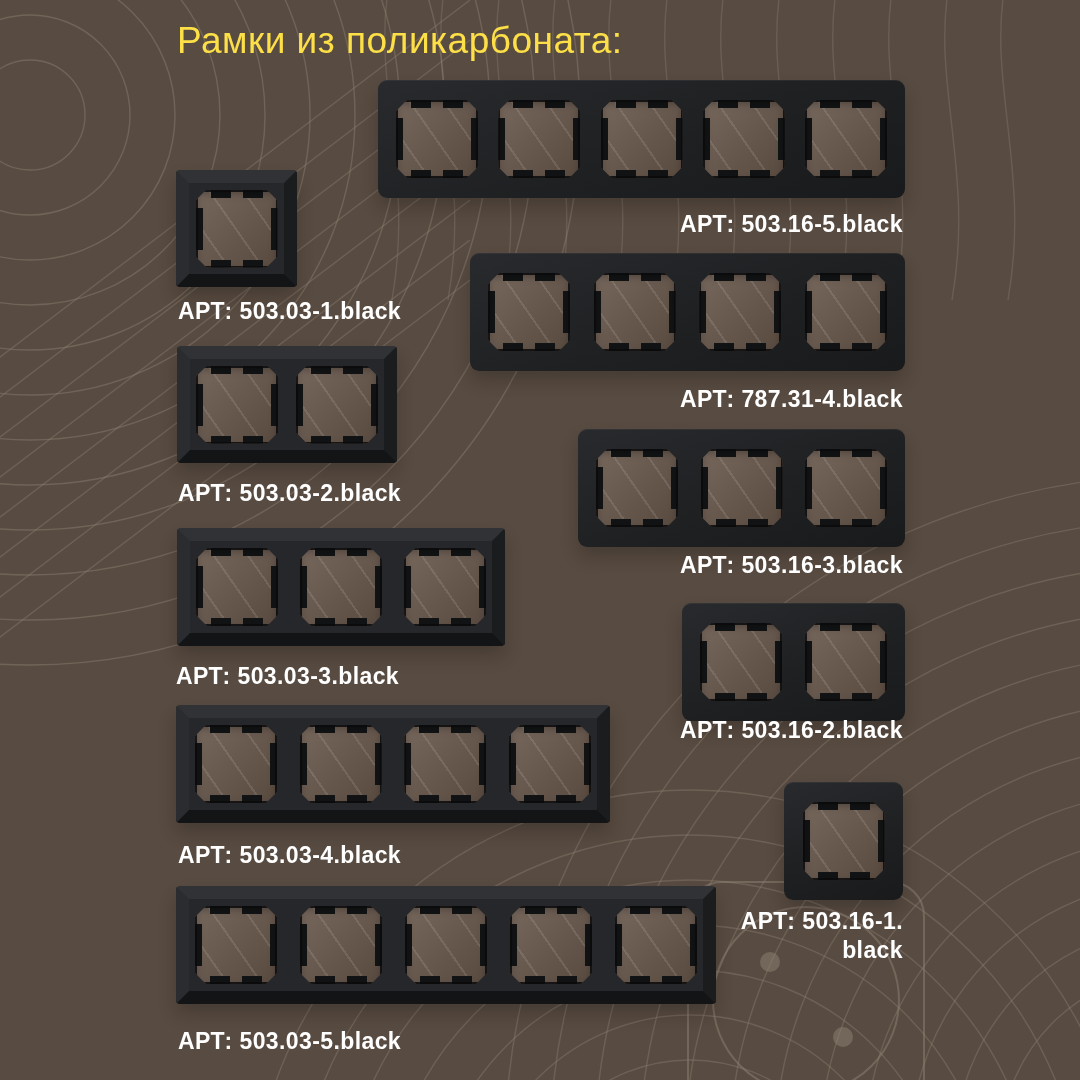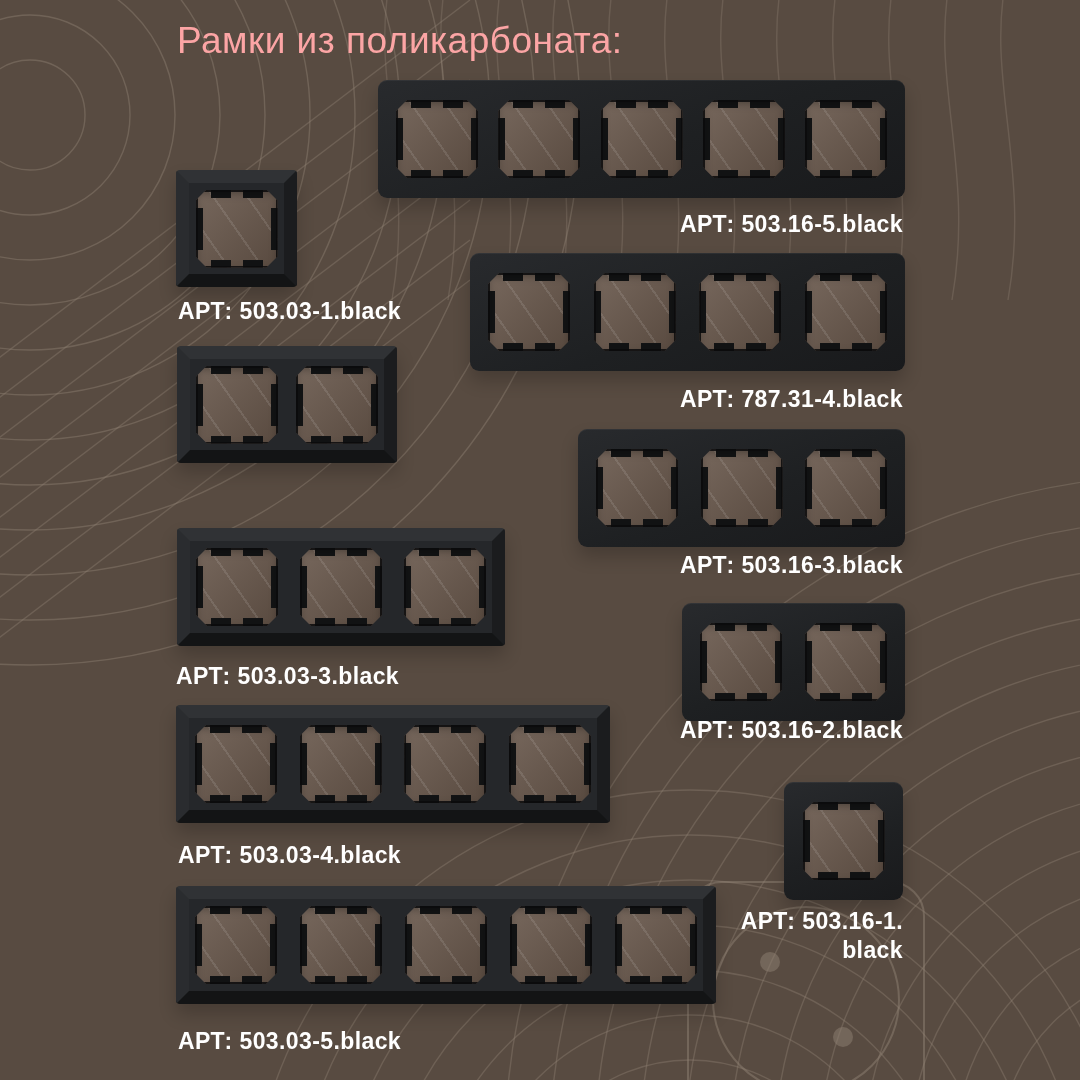--- a/index.html
+++ b/index.html
@@ -4,21 +4,21 @@
 <style>
   html,body{margin:0;padding:0;background:#584b41;}
   .page{
     position:relative;width:1080px;height:1080px;overflow:hidden;
     background:#584b41;
     font-family:"Liberation Sans", sans-serif;
   }
   .bg{position:absolute;left:0;top:0;width:1080px;height:1080px;}
   .title{
     position:absolute;left:177px;top:20px;margin:0;
-    color:#fca5a5;font-weight:400;font-size:37px;line-height:1.15;
+    color:#fde047;font-weight:400;font-size:37px;line-height:1.15;
     letter-spacing:0.5px;
   }
   .label{
     position:absolute;color:#ffffff;font-size:23px;line-height:1.25;
     letter-spacing:0.4px;white-space:pre-line;font-weight:bold;
   }
   .label.r{text-align:right;}
   .frame{
     position:absolute;box-sizing:border-box;
     display:flex;align-items:center;justify-content:space-between;
@@ -142,20 +142,21 @@
 
   <div class="frame bev single" style="left:176px;top:170px;width:121px;height:117px">
     <div class="gang"></div>
   </div>
   <div class="label" style="left:178px;top:297px">АРТ: 503.03-1.black</div>
 
   <div class="frame bev" style="left:177px;top:346px;width:220px;height:117px">
     <div class="gang"></div>
     <div class="gang"></div>
   </div>
+  <div class="label" style="left:178px;top:479px">АРТ: 503.03-2.black</div>
 
   <div class="frame bev" style="left:177px;top:528px;width:328px;height:118px">
     <div class="gang"></div>
     <div class="gang"></div>
     <div class="gang"></div>
   </div>
   <div class="label" style="left:176px;top:662px">АРТ: 503.03-3.black</div>
 
   <div class="frame bev" style="left:176px;top:705px;width:434px;height:118px">
     <div class="gang"></div>

